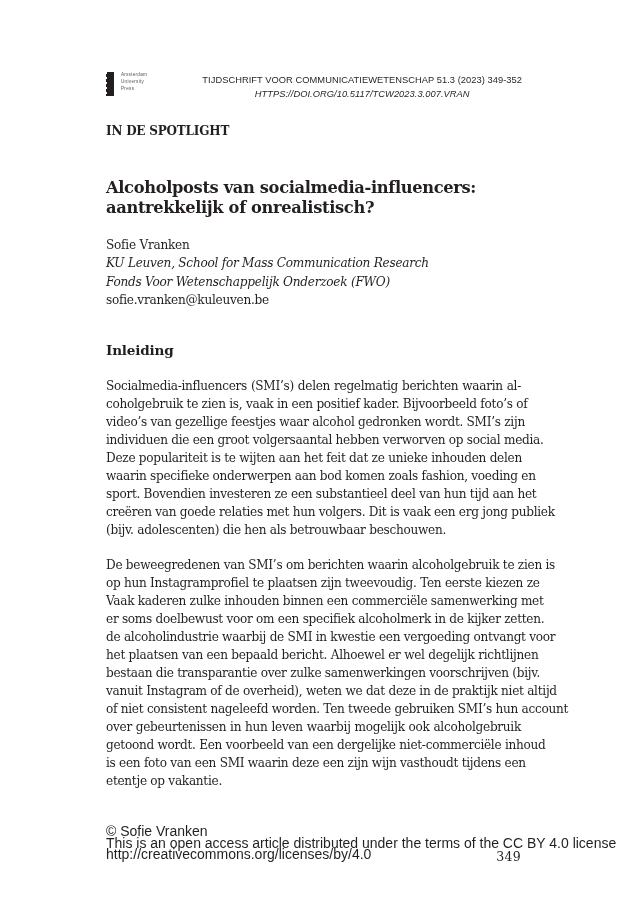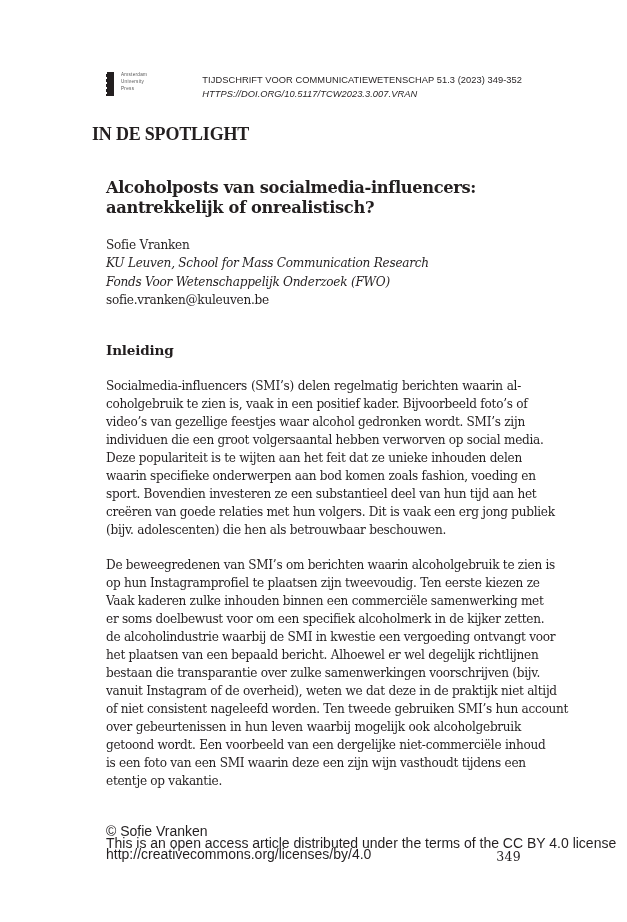--- a/index.html
+++ b/index.html
@@ -6,24 +6,24 @@
     body { width: 627px; height: 922px; position: relative; overflow: hidden; color: #231f20; }
     .serif { font-family: "DejaVu Serif", "Liberation Serif", serif; }
     .sans { font-family: "Liberation Sans", "DejaVu Sans", sans-serif; }
 
     .logo { position: absolute; left: 106px; top: 72px; display: flex; align-items: flex-start; }
     .logo-bar { width: 8px; height: 24px; background: #231f20; position: relative; }
     .logo-bar:before { content: ""; position: absolute; left: -2px; top: 0; width: 3px; height: 24px;
       background: repeating-linear-gradient(to bottom, #ffffff 0 2px, transparent 2px 5px); }
     .logo-text { margin-left: 7px; font-size: 4.6px; line-height: 6.8px; color: #555; letter-spacing: 0.3px; }
 
-    .journal { position: absolute; right: 105px; top: 73px; text-align: left; font-size: 9.3px; line-height: 14px; color: #231f20; letter-spacing: 0.05px; }
+    .journal { position: absolute; right: 105px; top: 73px; text-align: center; font-size: 9.3px; line-height: 14px; color: #231f20; letter-spacing: 0.05px; }
     .journal .doi { font-style: italic; }
 
-    .section { position: absolute; left: 92px; top: 124px; font-size: 18px; font-weight: bold; letter-spacing: -0.2px; font-family: Liberation Serif, serif; }
+    .section { position: absolute; left: 106px; top: 124px; font-size: 12px; font-weight: bold; letter-spacing: -0.2px; }
     .title { position: absolute; left: 106px; top: 178px; font-size: 16.3px; font-weight: bold; line-height: 19.5px; letter-spacing: -0.35px; }
 
     .author-block { position: absolute; left: 106px; top: 236px; font-size: 12.1px; line-height: 18.3px; letter-spacing: -0.25px; }
     .author-block .it { font-style: italic; }
 
     .heading { position: absolute; left: 106px; top: 342px; font-size: 13.6px; font-weight: bold; letter-spacing: -0.2px; }
 
     .body-text { position: absolute; left: 106px; width: 415px; font-size: 12.1px; line-height: 18px; letter-spacing: -0.28px; }
     .body-text .ln { display: block; text-align: justify; text-align-last: justify; white-space: nowrap; height: 18px; }
     .body-text .ln.last { text-align-last: left; }

